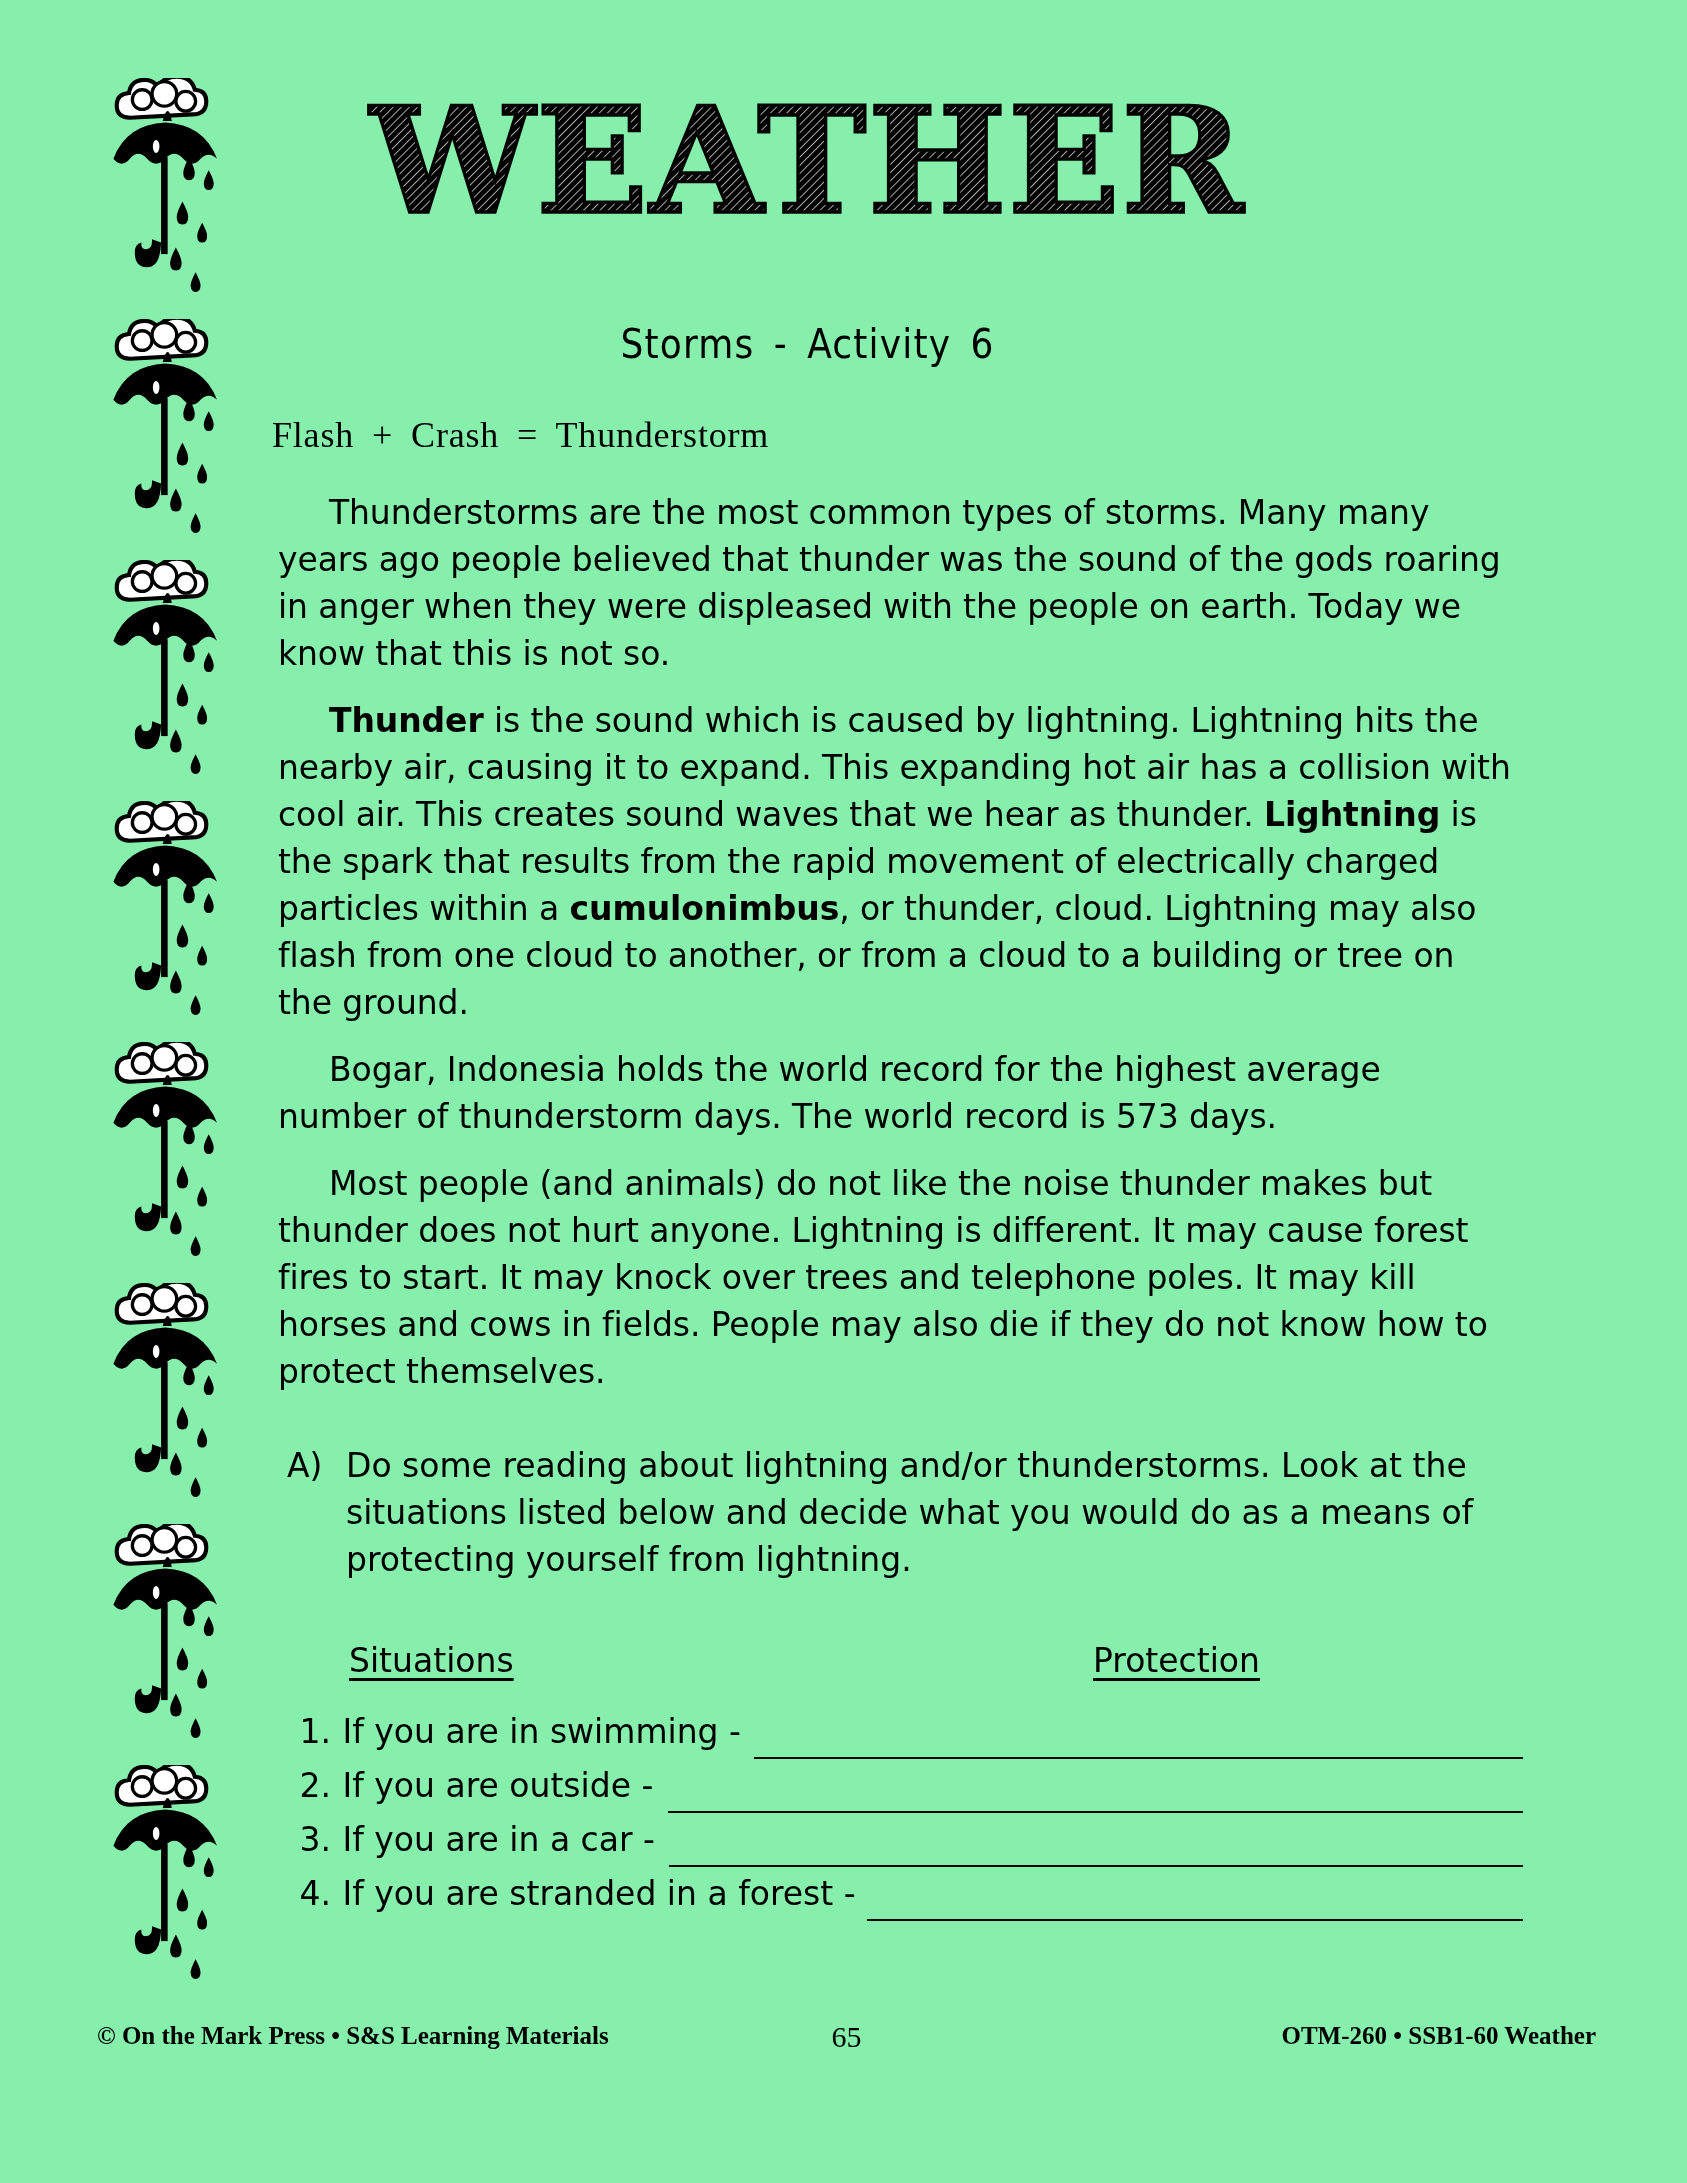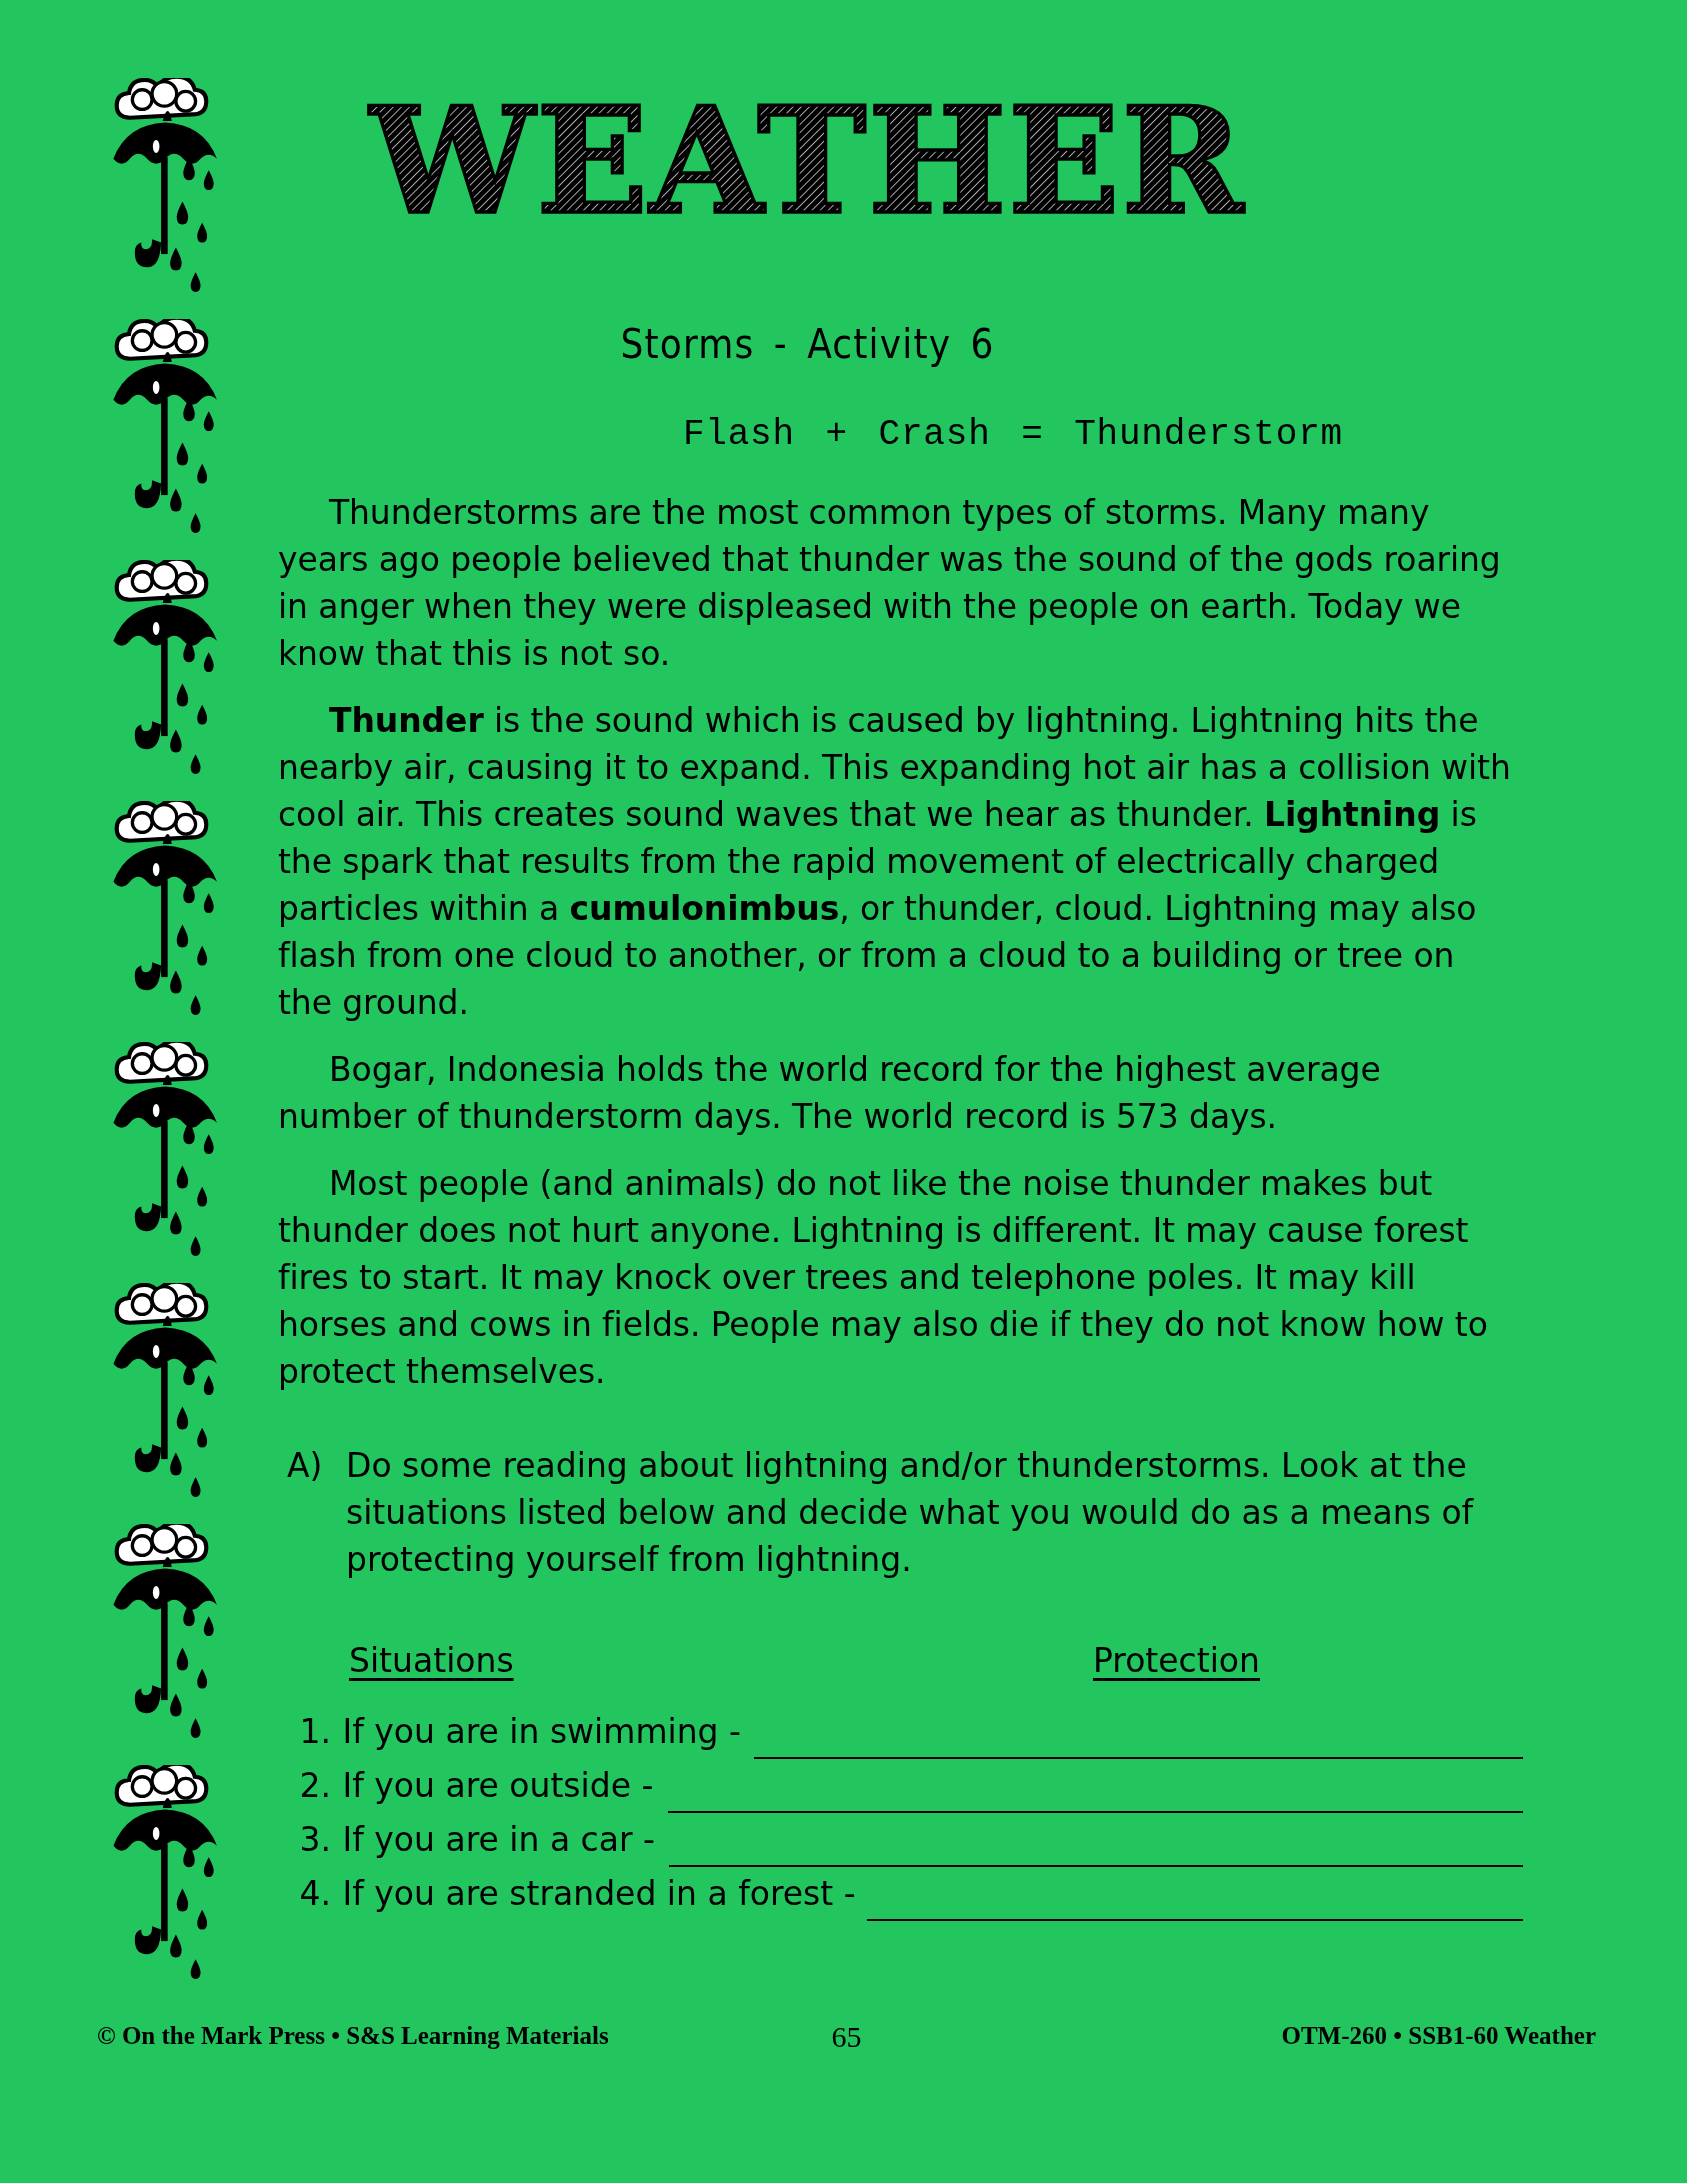--- a/index.html
+++ b/index.html
@@ -12,21 +12,21 @@
     height: 2183px;
     position: relative;
     font-family: "Liberation Sans", sans-serif;
     color: #000000;
     overflow: hidden;
   }
 
   .page {
     position: absolute;
     inset: 0;
-    background: #22c55e;
+    background: #86efac;
   }
 
   
   .border-strip {
     position: absolute;
     left: 97px;
     top: 78px;
     width: 152px;
     height: 1928px;
   }
@@ -60,25 +60,25 @@
     word-spacing: 6.6px;
     font-family: "DejaVu Sans", sans-serif;
     font-stretch: condensed;
     font-weight: 400;
   }
   .subtitle2 {
     position: absolute;
     left: 272px;
     top: 414px;
     width: 1071px;
-    text-align: right;
+    text-align: left;
     font-size: 36px;
     letter-spacing: 0.8px;
     word-spacing: 8.2px;
-    font-family: Liberation Mono, monospace;
+    font-family: Liberation Serif, serif;
     font-weight: 400;
   }
 
   
   .body-area {
     position: absolute;
     left: 278px;
     top: 489px;
     width: 1234px;
   }

